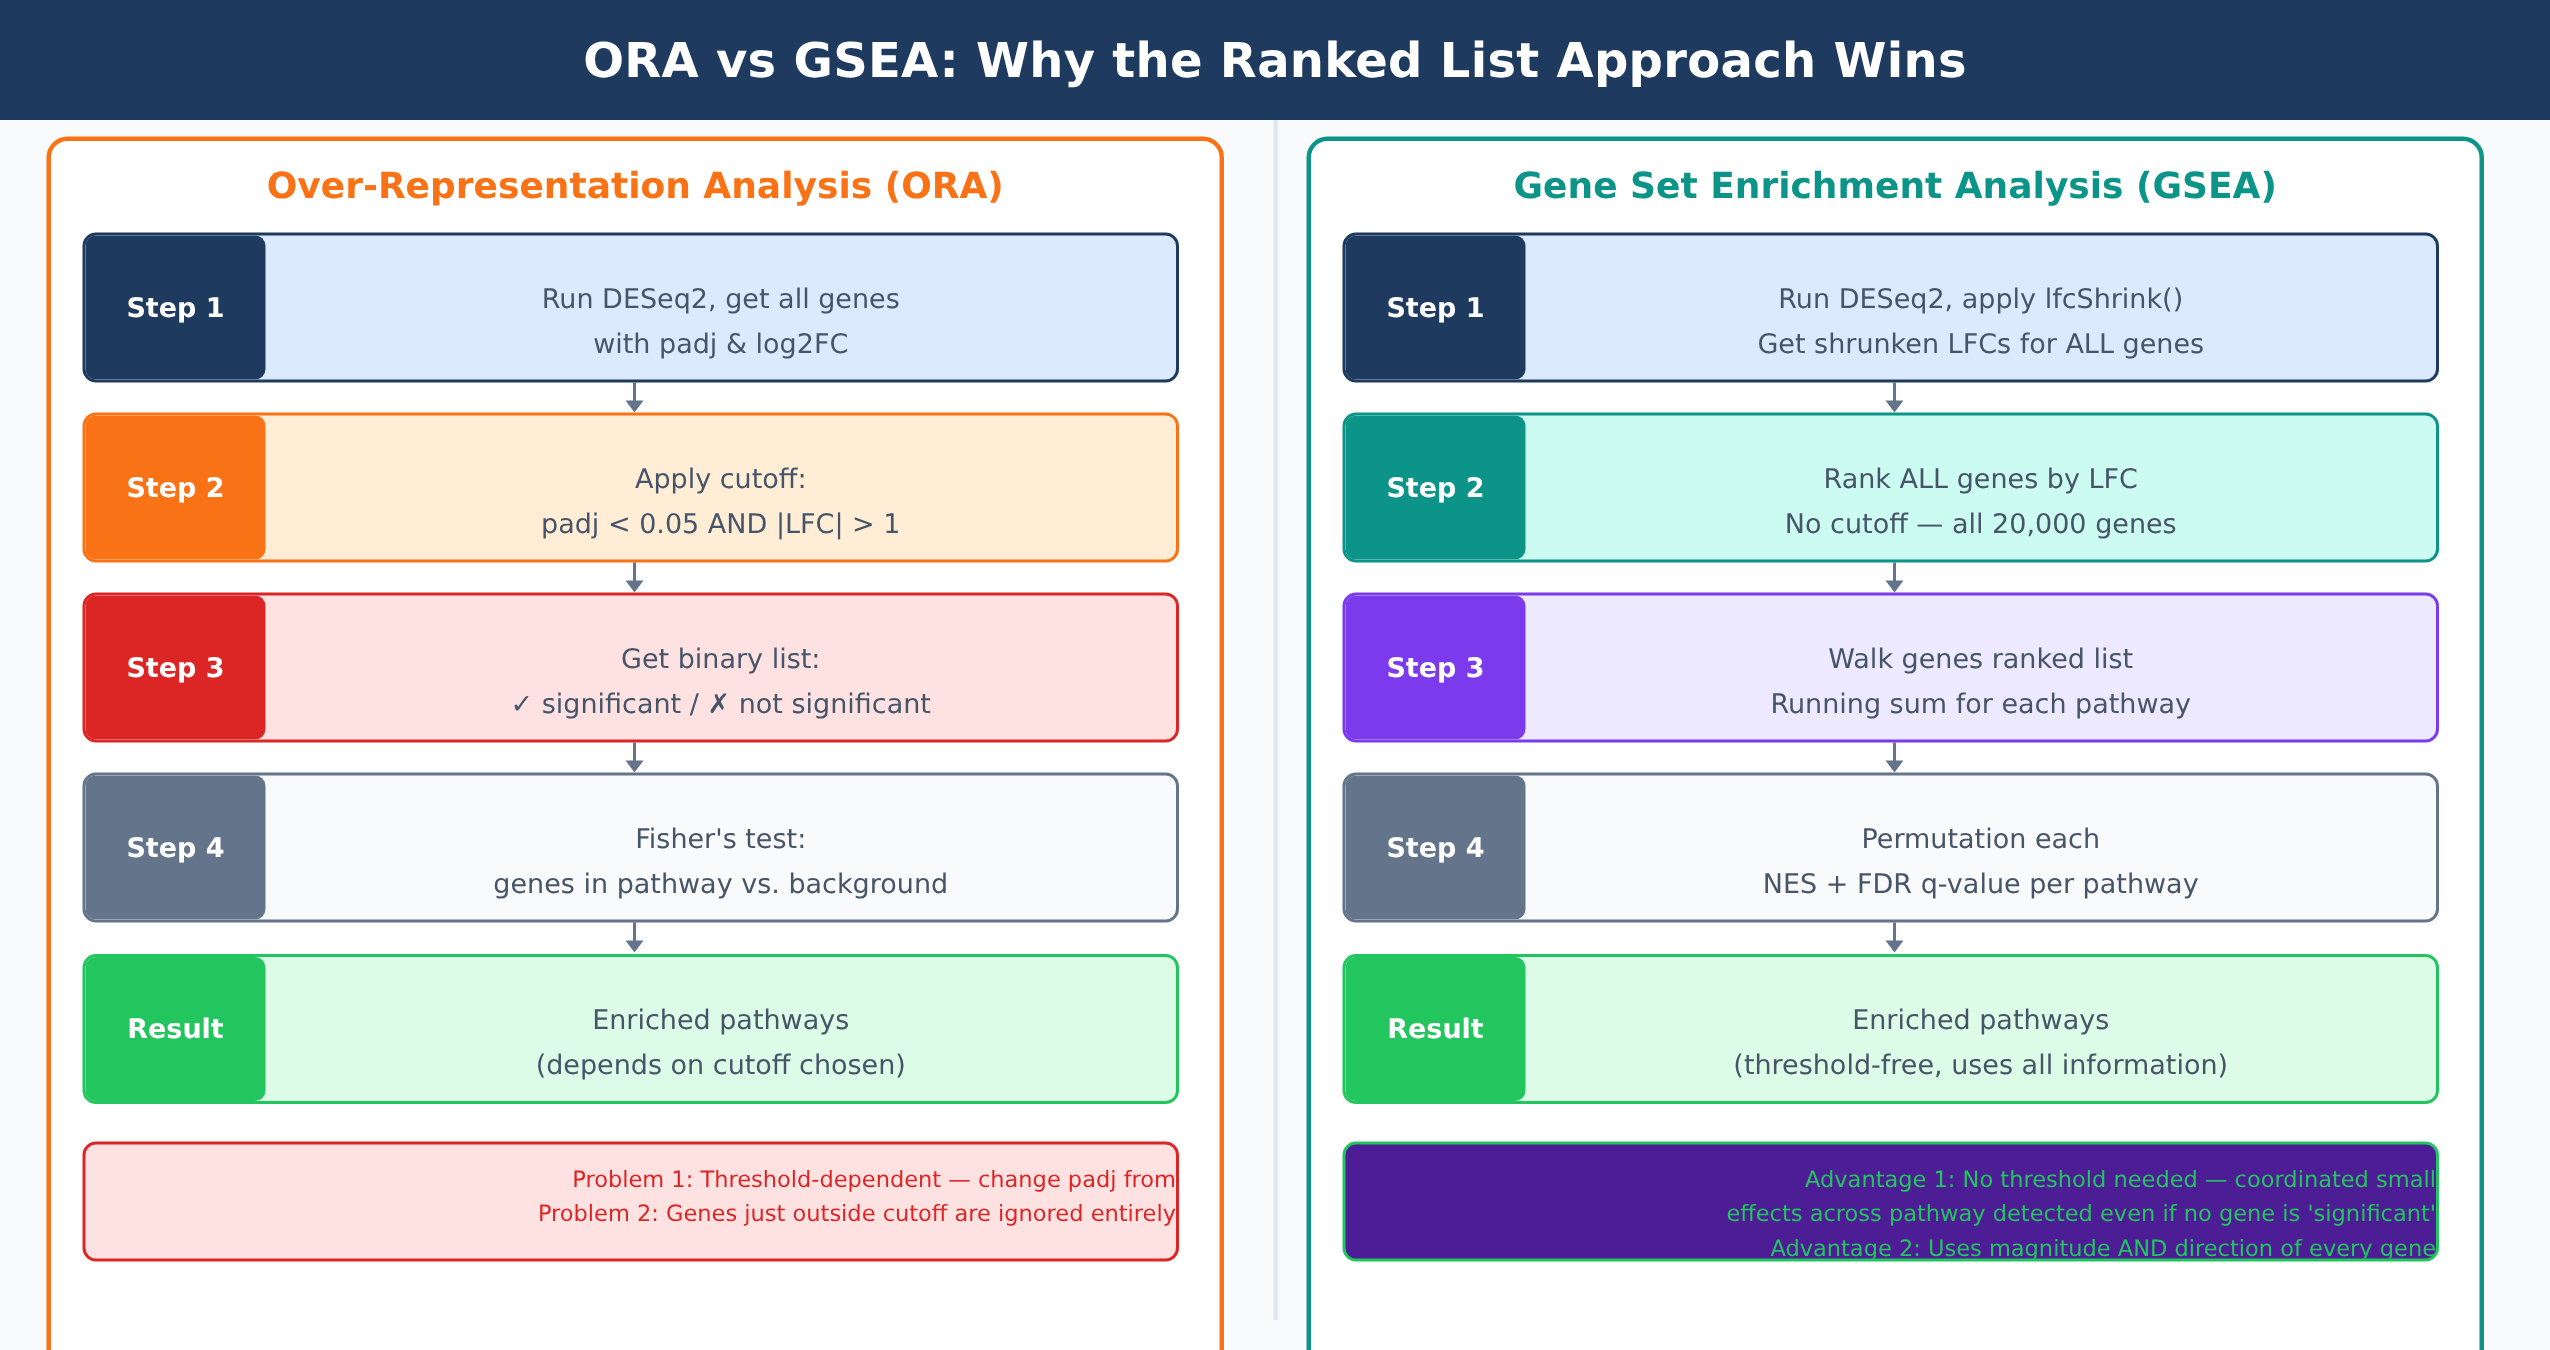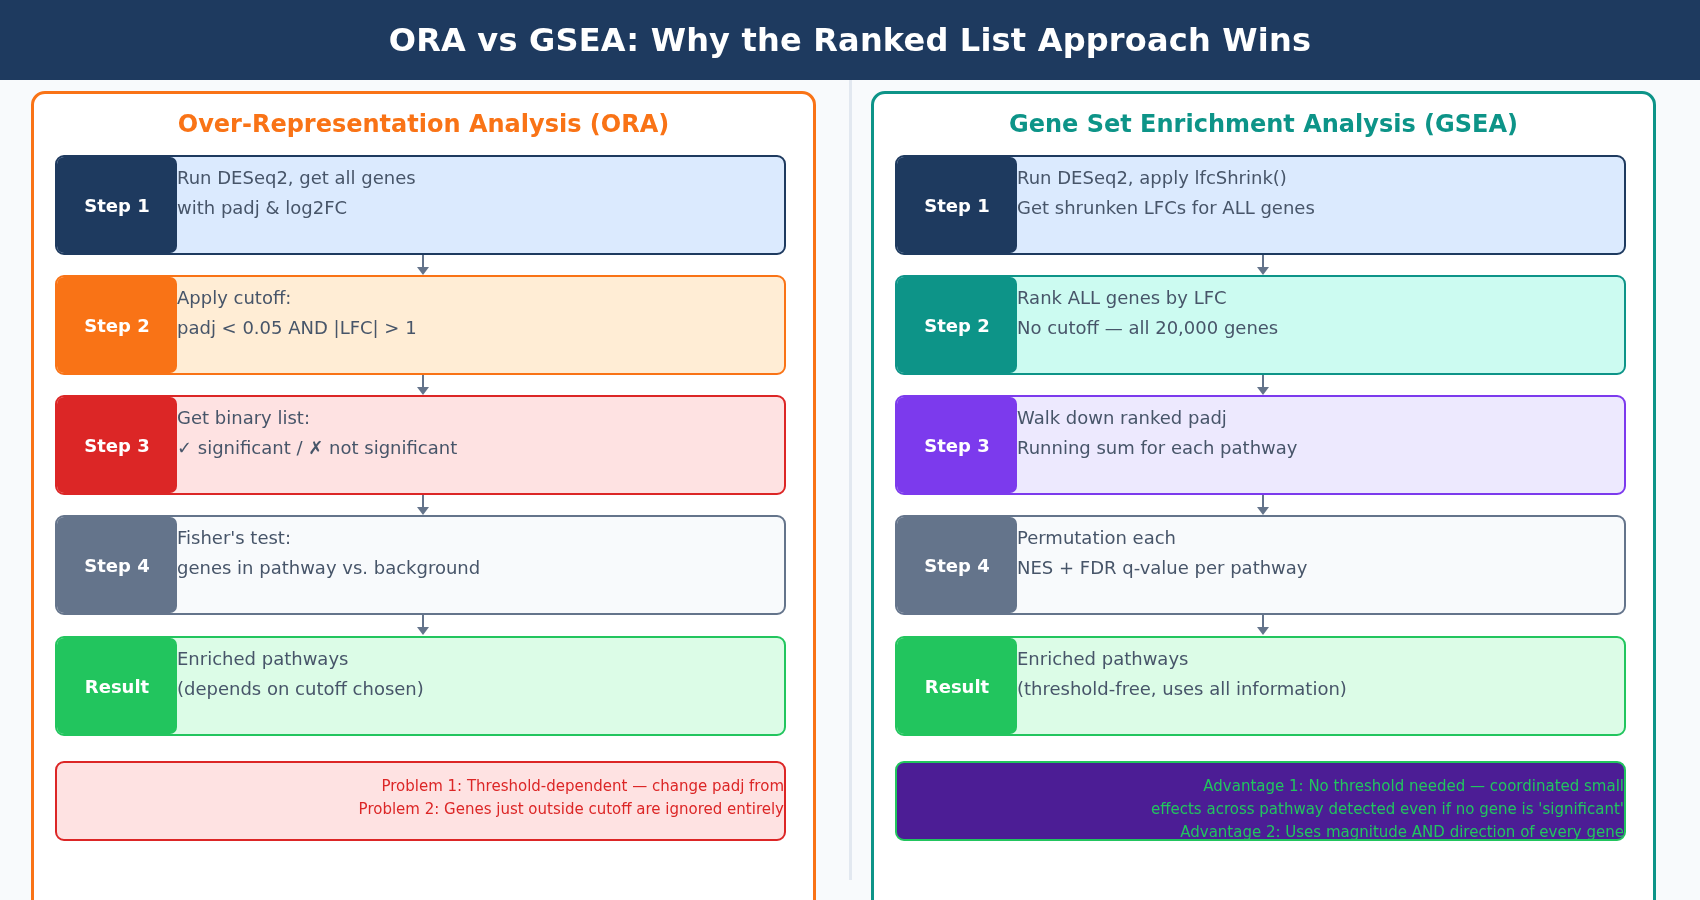--- a/index.html
+++ b/index.html
@@ -37,22 +37,22 @@
     border: 2px solid; border-radius: 9px; box-sizing: border-box;
     overflow: hidden; display: flex;
   }
   .step .tag {
     width: 120px; height: 100%; flex: none;
     display: flex; align-items: center; justify-content: center;
     color: #ffffff; font-weight: bold; font-size: 18px;
     border-radius: 0 7px 7px 0;
   }
   .step .body {
-    flex: 1; display: flex; flex-direction: column; align-items: flex-start;
-    justify-content: flex-start; padding-top: 6px;
+    flex: 1; display: flex; flex-direction: column; align-items: center;
+    justify-content: flex-start; padding-top: 28px;
     color: #475569; font-size: 18px; line-height: 30px;
   }
   .arrow {
     position: absolute; width: 12px; height: 20px; left: 383px;
   }
   .arrow .shaft {
     position: absolute; left: 5px; top: 0; width: 2px; height: 14px; background: #64748b;
   }
   .arrow .head {
     position: absolute; left: 0; top: 12px; width: 0; height: 0;
@@ -160,21 +160,21 @@
       </div>
   </div>
   <div class="arrow" style="top:281px">
       <div class="shaft"></div>
       <div class="head"></div>
     </div>
 
   <div class="step" style="top: 301px; background: rgb(237, 233, 254); border-color: rgb(124, 58, 237);">
     <div class="tag" style="background: rgb(124, 58, 237);">Step 3</div>
     <div class="body">
-        <span>Walk down ranked padj</span>
+        <span>Walk genes ranked list</span>
         <span>Running sum for each pathway</span>
       </div>
   </div>
   <div class="arrow" style="top:401px">
       <div class="shaft"></div>
       <div class="head"></div>
     </div>
 
   <div class="step" style="top: 421px; background: rgb(248, 250, 252); border-color: rgb(100, 116, 139);">
     <div class="tag" style="background: rgb(100, 116, 139);">Step 4</div>

